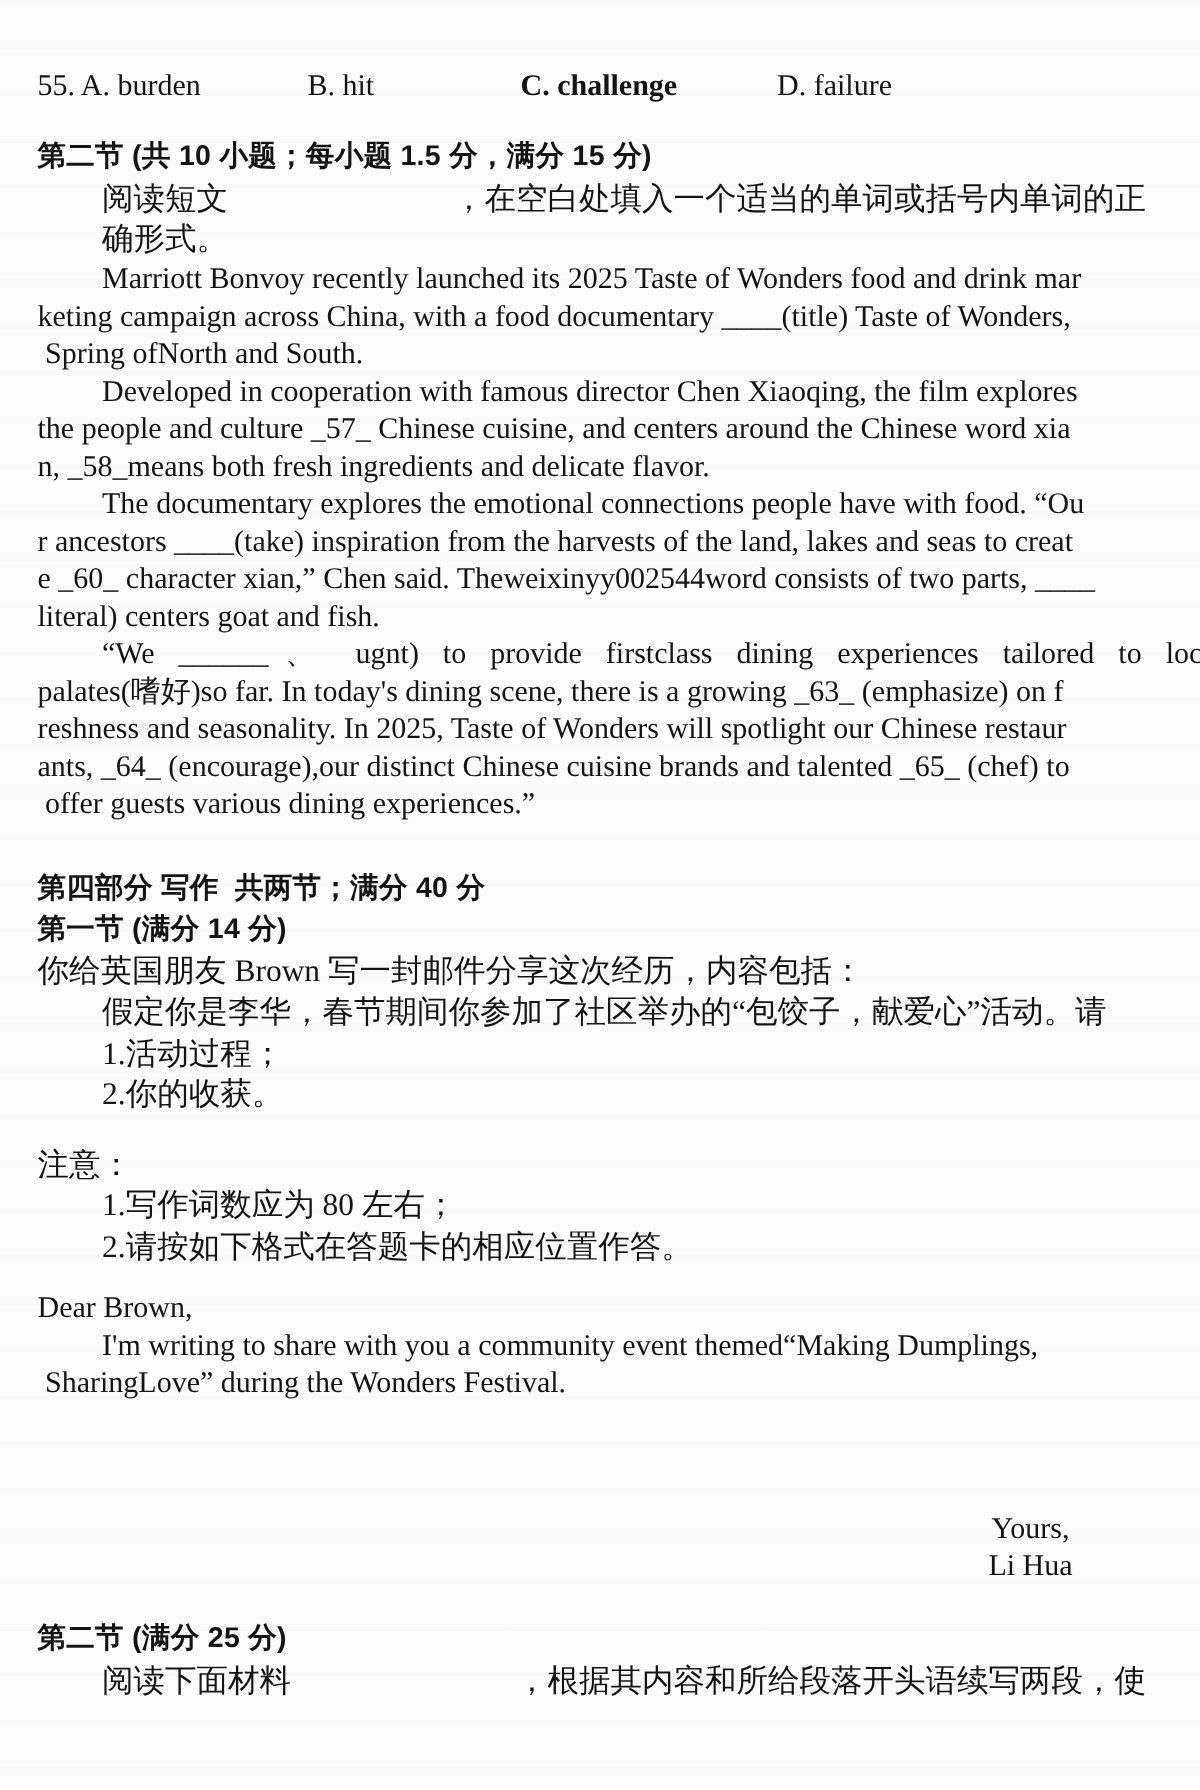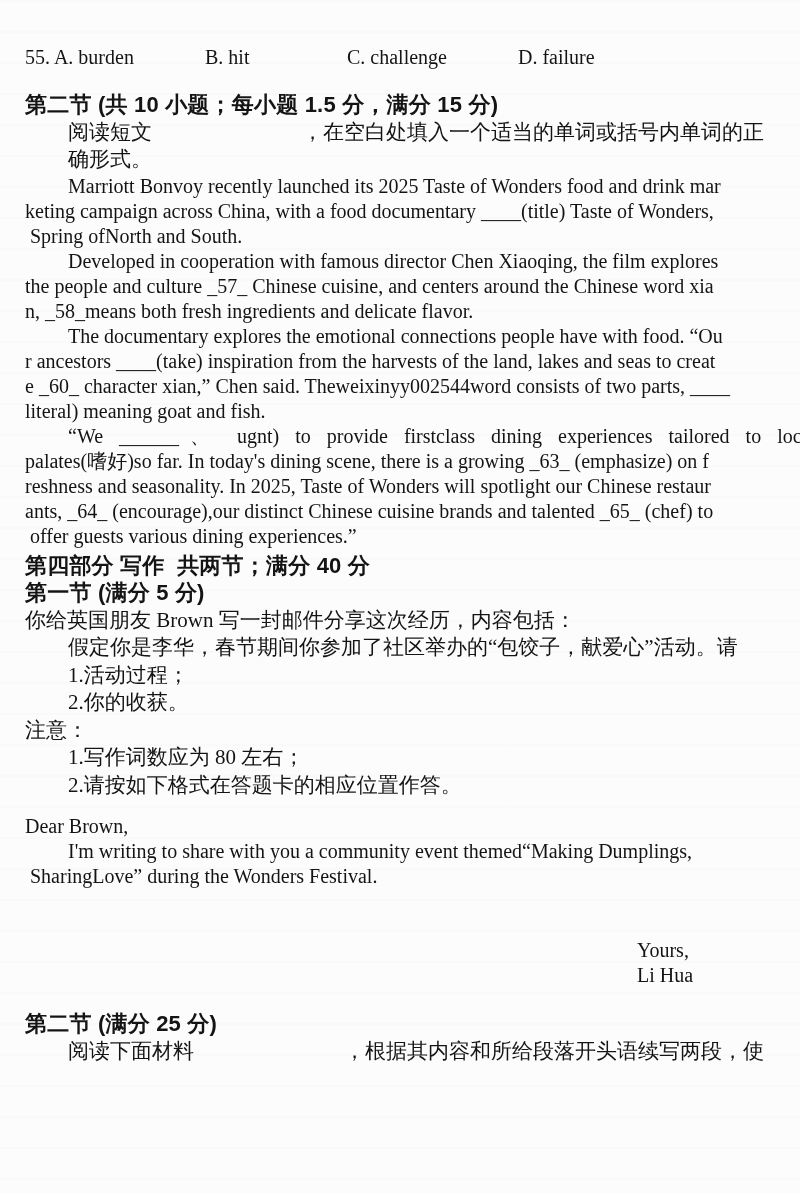--- a/index.html
+++ b/index.html
@@ -15,35 +15,35 @@
     font-size:20px;
     overflow:hidden;
     padding:44px 12px 0 25px;
   }
   .line { white-space:pre; line-height:25px; }
   .cn   { line-height:27.5px; font-size:21px; }
   .ind  { padding-left:43px; }
   .js   { white-space:normal; text-align:justify; text-align-last:justify; width:748px; }
   .hdr  {
     font-family:"Liberation Sans","DejaVu Sans",sans-serif;
-    font-weight:bold; font-size:22px; line-height:27.5px; white-space:pre;
+    font-weight:bold; font-size:19px; line-height:27.5px; white-space:pre;
     letter-spacing:0.2px;
   }
   .gap  { display:inline-block; width:150px; }
   .q55row { display:flex; line-height:26px; }
   .q55row .opt0 { width:180px; }
   .q55row .opt1 { width:142px; }
-  .q55row .opt2 { width:171px; }
+  .q55row .opt2 { width:171px;font-weight:bold; }
   .mt-sec   { margin-top:21px; }
-  .mt-part4 { margin-top:3px; }
-  .mt-note  { margin-top:0; }
+  .mt-part4 { margin-top:30px; }
+  .mt-note  { margin-top:19px; }
   .mt-letter{ margin-top:15px; }
   .sig {
-    margin-top:49px; margin-left:612px; width:100px;
-    text-align:left; line-height:25px;
+    margin-top:72px; margin-left:612px; width:100px;
+    text-align:center; line-height:25px;
   }
   .mt-sec2b { margin-top:22px; }
 </style>
 </head>
 <body>
 
 <div class="page">
 
   <div class="q55row">
     <span class="opt0">55. A. burden</span>
@@ -59,30 +59,30 @@
   <div>
     <div class="line ind">Marriott Bonvoy recently launched its 2025 Taste of Wonders food and drink mar</div>
     <div class="line">keting campaign across China, with a food documentary ____(title) Taste of Wonders,</div>
     <div class="line"> Spring ofNorth and South.</div>
     <div class="line ind">Developed in cooperation with famous director Chen Xiaoqing, the film explores</div>
     <div class="line">the people and culture _57_ Chinese cuisine, and centers around the Chinese word xia</div>
     <div class="line">n, _58_means both fresh ingredients and delicate flavor.</div>
     <div class="line ind">The documentary explores the emotional connections people have with food. “Ou</div>
     <div class="line">r ancestors ____(take) inspiration from the harvests of the land, lakes and seas to creat</div>
     <div class="line">e _60_ character xian,” Chen said. Theweixinyy002544word consists of two parts, ____</div>
-    <div class="line">literal) meaning goat and fish.</div>
+    <div class="line">literal) centers goat and fish.</div>
     <div class="line ind js">“We ______、 ugnt) to provide firstclass dining experiences tailored to local</div>
     <div class="line">palates(嗜好)so far. In today's dining scene, there is a growing _63_ (emphasize) on f</div>
     <div class="line">reshness and seasonality. In 2025, Taste of Wonders will spotlight our Chinese restaur</div>
     <div class="line">ants, _64_ (encourage),our distinct Chinese cuisine brands and talented _65_ (chef) to</div>
     <div class="line"> offer guests various dining experiences.”</div>
   </div>
 
   <div class="hdr mt-part4">第四部分 写作  共两节；满分 40 分</div>
-  <div class="hdr">第一节 (满分 5 分)</div>
+  <div class="hdr">第一节 (满分 14 分)</div>
   <div class="line cn">你给英国朋友 Brown 写一封邮件分享这次经历，内容包括：</div>
   <div class="line cn ind">假定你是李华，春节期间你参加了社区举办的“包饺子，献爱心”活动。请</div>
   <div class="line cn ind">1.活动过程；</div>
   <div class="line cn ind">2.你的收获。</div>
   <div class="line cn mt-note">注意：</div>
   <div class="line cn ind">1.写作词数应为 80 左右；</div>
   <div class="line cn ind">2.请按如下格式在答题卡的相应位置作答。</div>
 
   <div class="line mt-letter">Dear Brown,</div>
   <div class="line ind">I'm writing to share with you a community event themed“Making Dumplings,</div>

